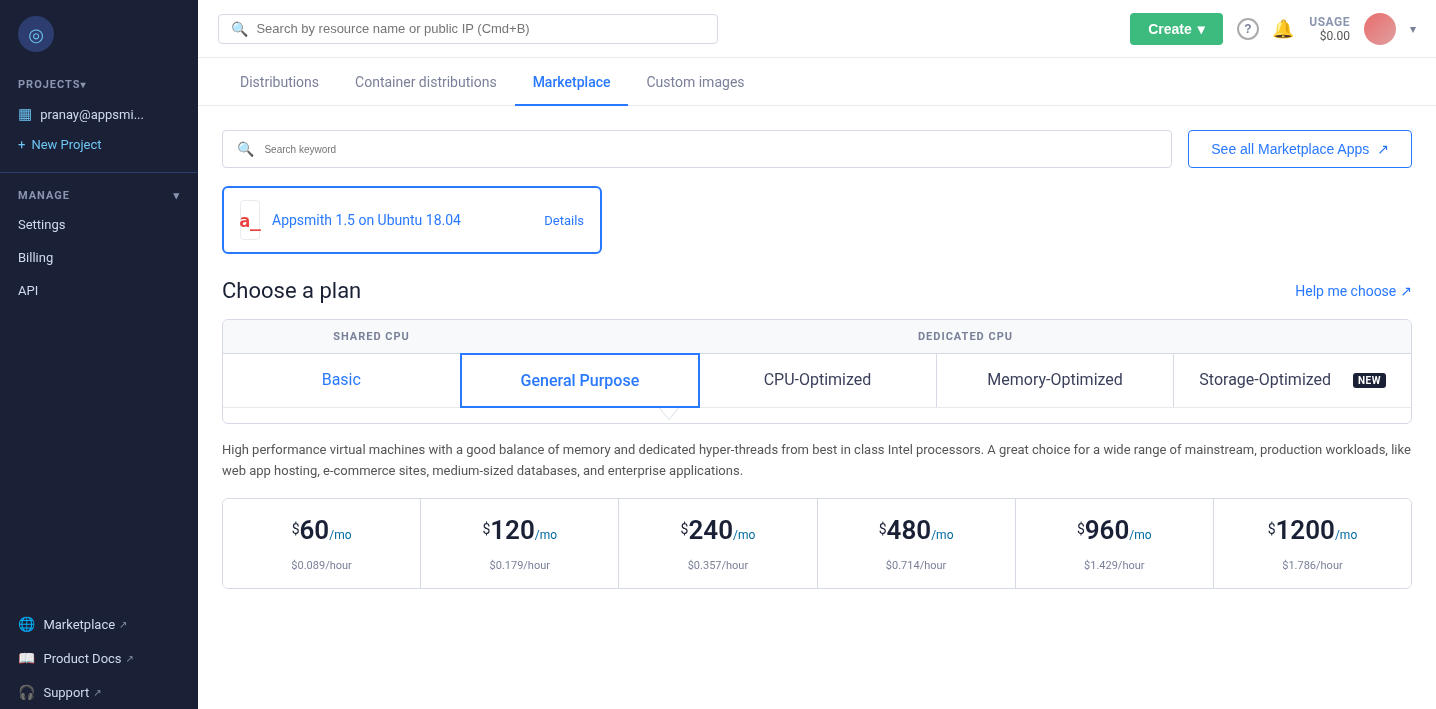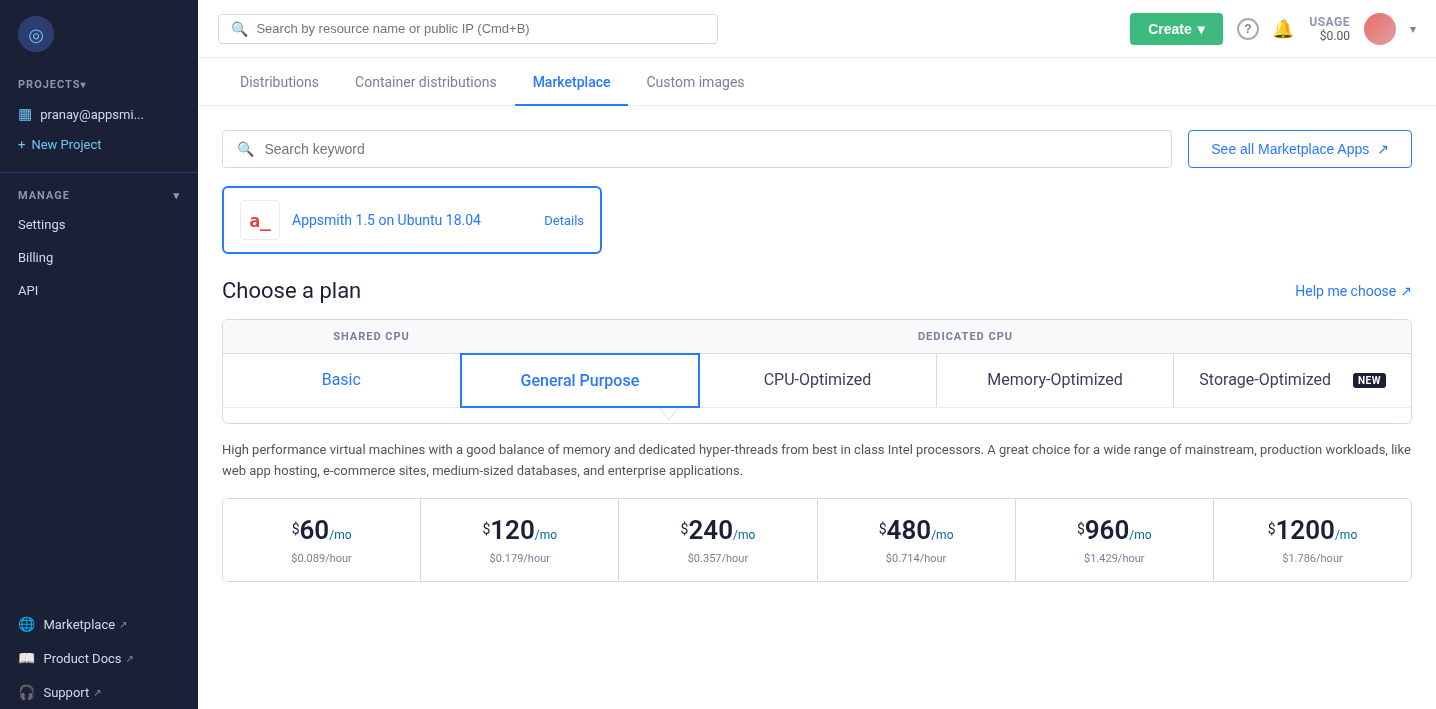--- a/index.html
+++ b/index.html
@@ -196,21 +196,21 @@
       border: 2px solid #2979ff;
       border-radius: 6px;
       display: flex; align-items: center;
       padding: 12px 16px;
       margin-bottom: 24px;
       background: #fff;
       max-width: 380px;
       gap: 12px;
     }
     .app-icon {
-      width: 40px; height: 40px;
+      width: 20px; height: 40px;
       background: #fff;
       border: 1px solid #e8eaf0;
       border-radius: 4px;
       display: flex; align-items: center; justify-content: center;
       font-size: 18px; font-weight: bold;
       color: #e8423f;
       flex-shrink: 0;
       font-family: monospace;
     }
     .app-name {
@@ -333,21 +333,21 @@
       font-size: 14px;
       vertical-align: super;
     }
     .pricing-card .price .period {
       font-size: 12px;
       color: #0369a1;
     }
     .pricing-card .hourly {
       font-size: 11px;
       color: #7a8099;
-      margin-top: 7px;
+      margin-top: 14px;
     }
   </style>
 </head>
 <body>
 
 <div class="sidebar">
   <div class="sidebar-logo">
     <div class="logo-circle">◎</div>
   </div>
 
@@ -444,21 +444,21 @@
       <div class="tab">
         <span>Custom images</span>
       </div>
     </div>
 
     <div class="page-content">
 
       <div class="marketplace-search-row">
         <div class="marketplace-search">
           <span style="color:#aaa;font-size:14px;">🔍</span>
-          <input type="text" style="border: none; outline: none; font-size: 14px; color: rgb(85, 85, 85); width: 100%;" placeholder="Search keyword">
+          <input type="text" style="border: none; outline: none; font-size: 10px; color: rgb(85, 85, 85); width: 100%;" placeholder="Search keyword">
         </div>
         <button class="see-all-btn">
           <span>See all Marketplace Apps</span>
           <span>↗</span>
         </button>
       </div>
 
       <div class="app-item">
         <div class="app-icon">
           <span>a_</span>

